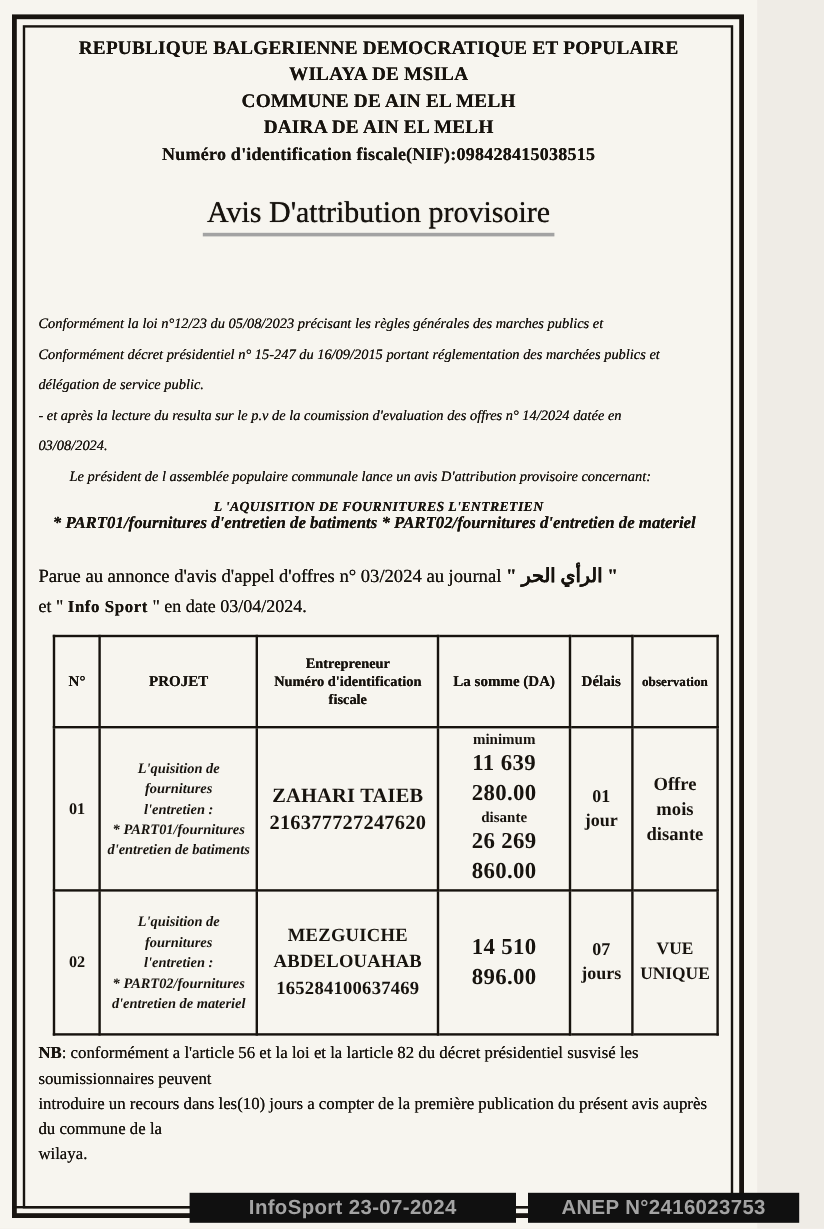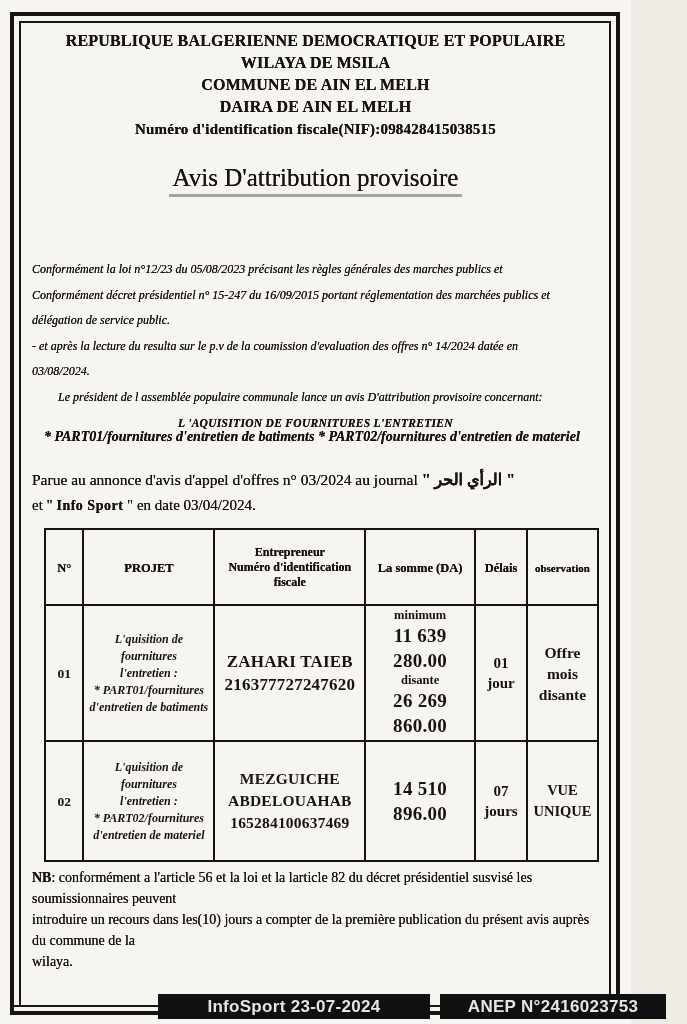--- a/index.html
+++ b/index.html
@@ -48,21 +48,21 @@
   .somme-sm{font-size:12.5px;font-weight:bold;line-height:15px;}
   .somme-lg{font-size:19px;font-weight:bold;line-height:25px;letter-spacing:.3px;}
   .cell-delais{font-size:15px;font-weight:bold;line-height:20px;}
   .cell-obs{font-size:15.5px;font-weight:bold;line-height:21px;}
   .cell-obs2{font-size:14.5px;}
   
   .nb{margin-top:5px;font-size:14px;line-height:21px;text-shadow:0 0 .4px currentColor;}
   .nb-label{font-weight:bold;text-align:center;}
   
   .footer-line{position:absolute;left:12px;right:13px;top:1005px;border-top:2px solid #181410;}
-  .foot-box{position:absolute;top:994px;height:25px;background:#101010;color:#e5e5e5;
+  .foot-box{position:absolute;top:994px;height:25px;background:#101010;color:#a3a3a3;
     font-family:"Liberation Sans","DejaVu Sans",sans-serif;font-weight:bold;font-size:17px;
     display:flex;align-items:center;justify-content:center;letter-spacing:.3px;}
   .foot-left{left:158px;width:272px;}
   .foot-right{left:440px;width:226px;}
 </style>
 </head>
 <body>
 
 <div class="page">
   <div class="frame-outer"></div>

